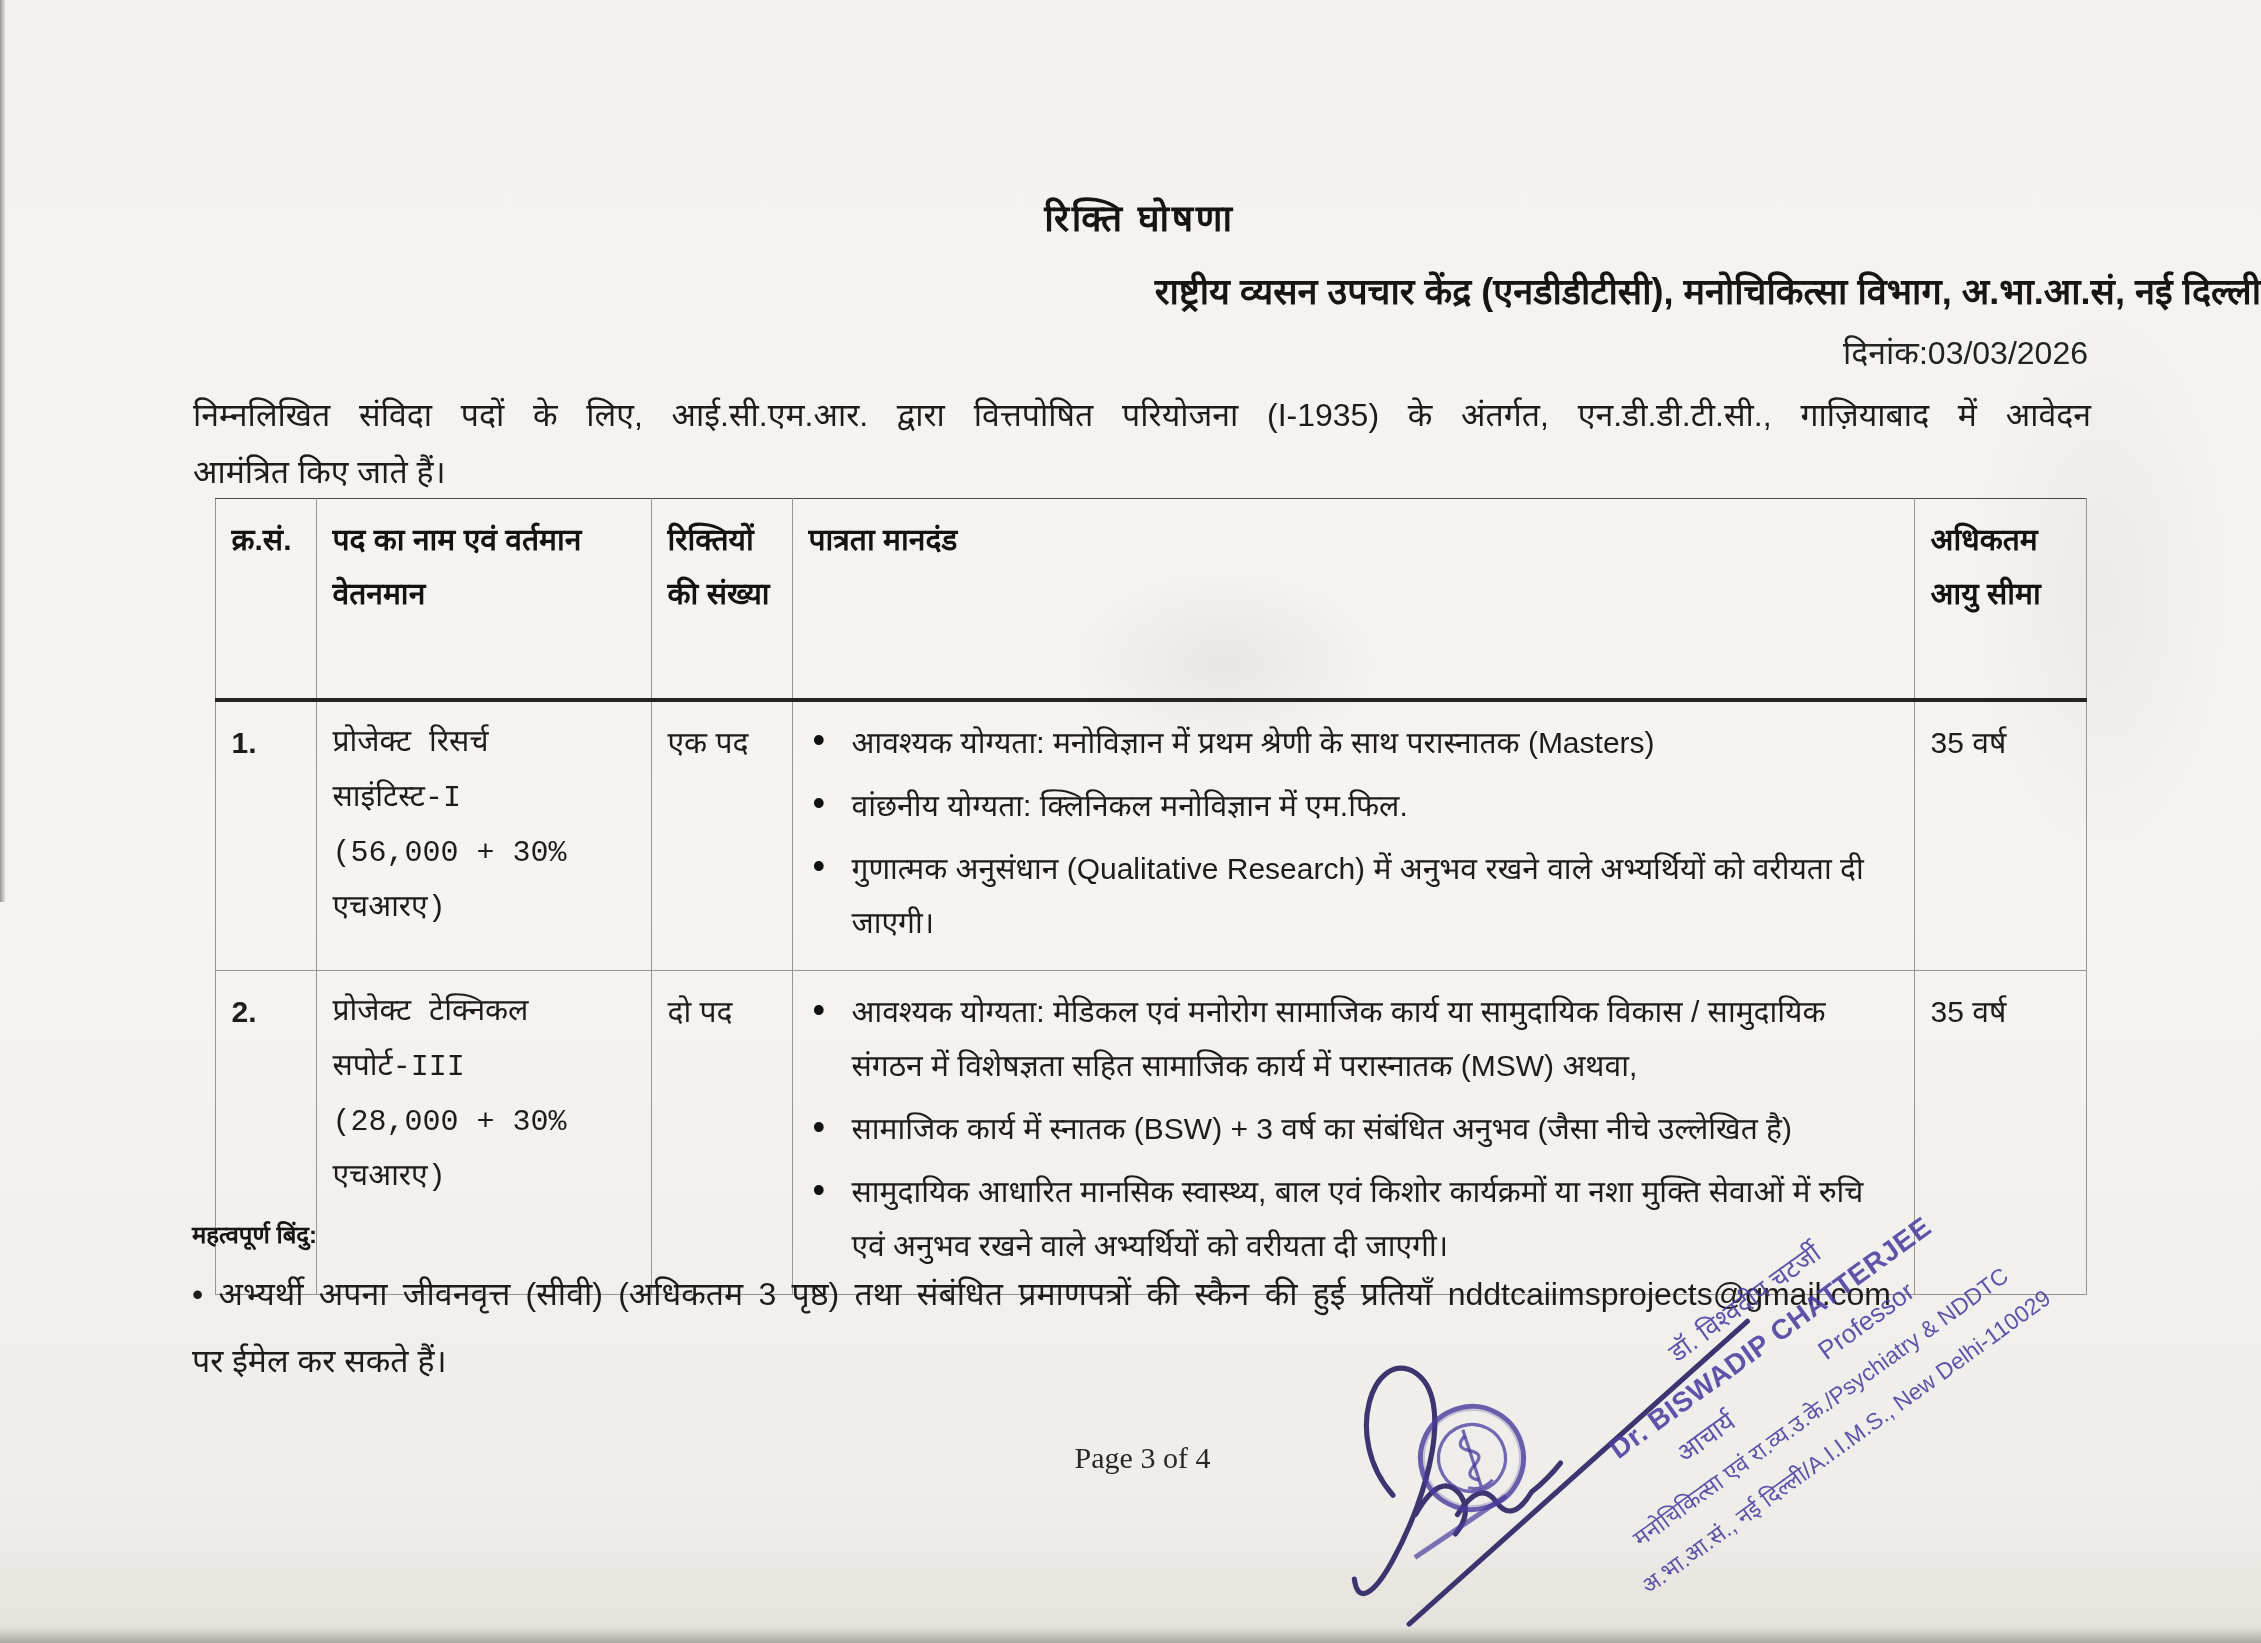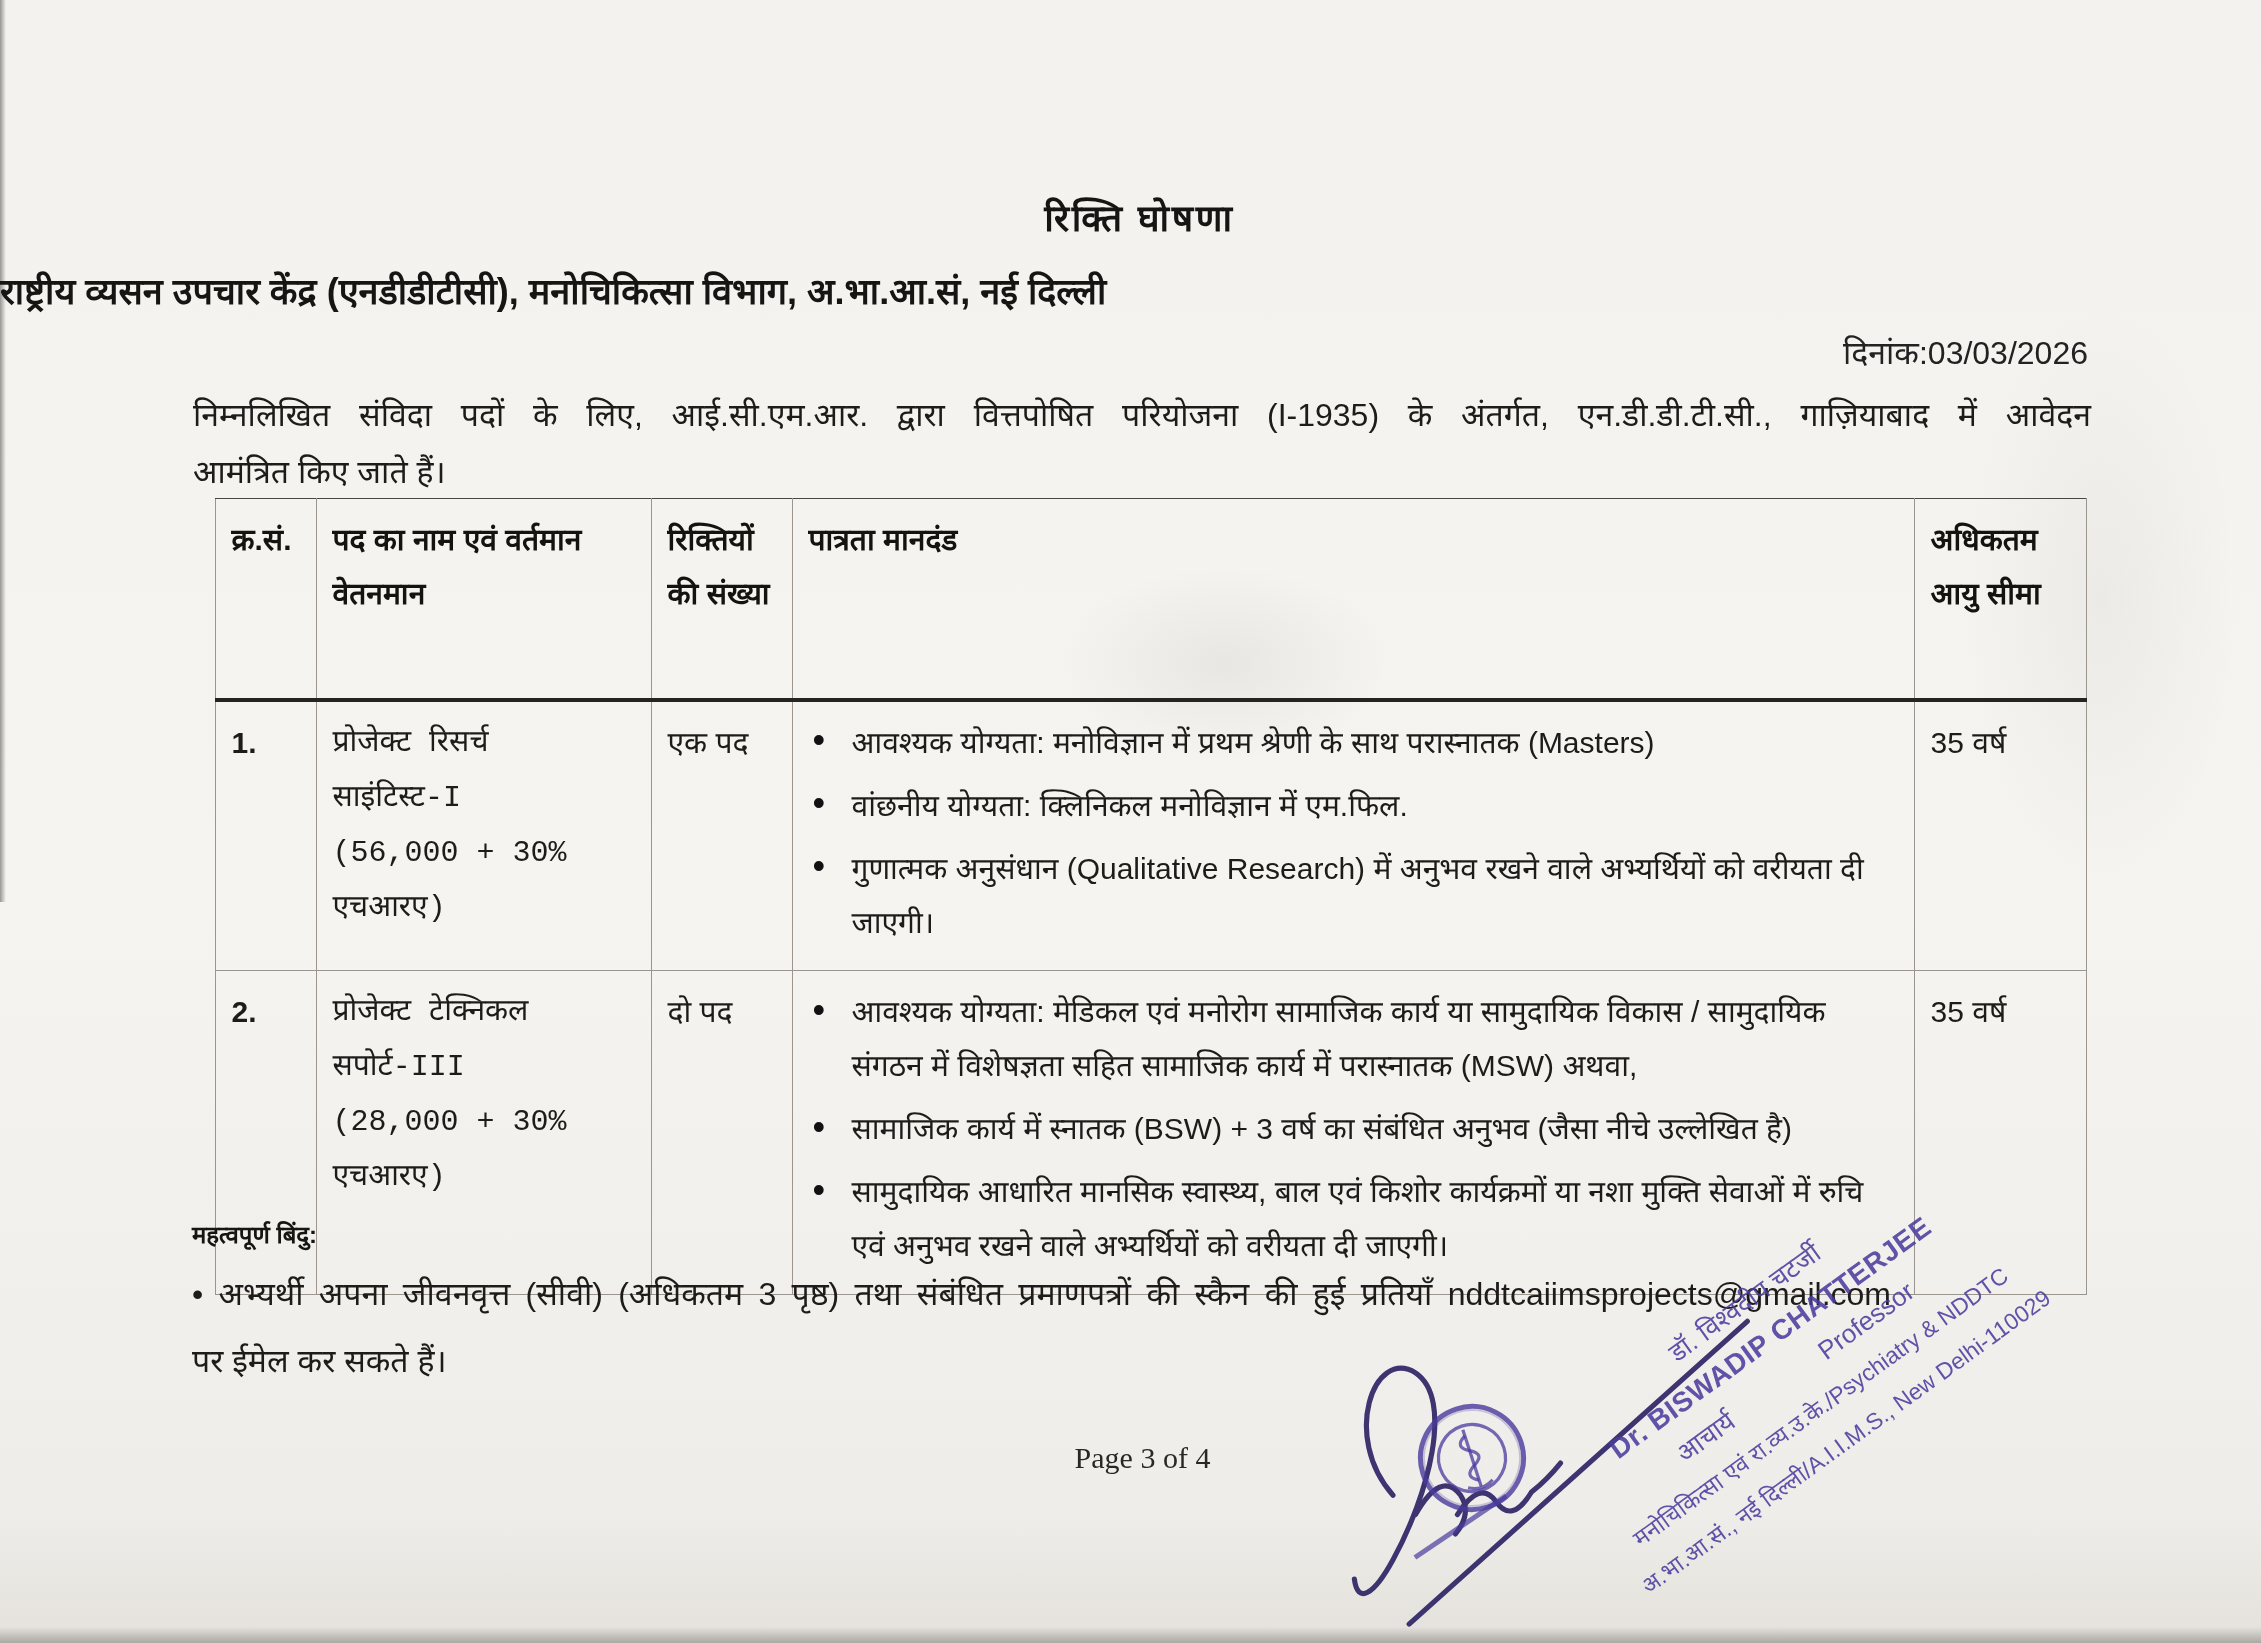--- a/index.html
+++ b/index.html
@@ -12,21 +12,21 @@
   .edge-bottom{position:absolute;left:0;bottom:0;width:100%;height:17px;
              background:linear-gradient(0deg,rgba(95,90,84,.45),rgba(95,90,84,0));pointer-events:none;}
   .smudge{position:absolute;border-radius:50%;pointer-events:none;}
   .smudge.a{left:1064px;top:567px;width:322px;height:193px;
             background:radial-gradient(closest-side,rgba(120,115,108,.10),rgba(120,115,108,0));}
   .smudge.b{left:1966px;top:309px;width:271px;height:580px;
             background:radial-gradient(closest-side,rgba(130,125,118,.08),rgba(130,125,118,0));}
 
   .doc-title{position:absolute;top:191px;left:0;width:100%;text-align:center;
              font-size:37px;font-weight:bold;letter-spacing:2.6px;color:#161513;padding-left:9px;}
-  .doc-subtitle{position:absolute;top:266px;left:0;width:100%;text-align:left;
+  .doc-subtitle{position:absolute;top:266px;left:0;width:100%;text-align:right;
              font-size:36px;font-weight:bold;color:#161513;}
   .doc-date{position:absolute;top:330px;right:173px;font-size:32px;color:#222;}
 
   .intro{position:absolute;left:193px;width:1898px;font-size:32px;color:#1d1c1a;}
   .intro.l1{top:392px;text-align:justify;text-align-last:justify;}
   .intro.l2{top:449px;}
 
   table.vacancy{position:absolute;left:215px;top:498px;width:1871px;border-collapse:collapse;
                 table-layout:fixed;background:transparent;border-radius:11px;}
   table.vacancy col.c1{width:101px;} table.vacancy col.c2{width:335px;}

